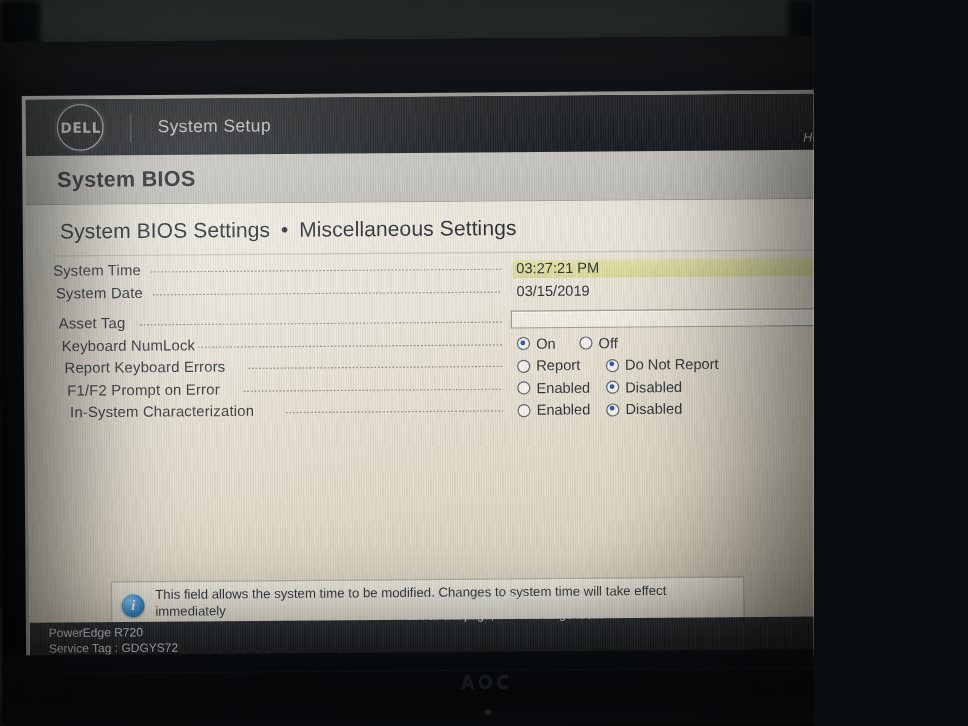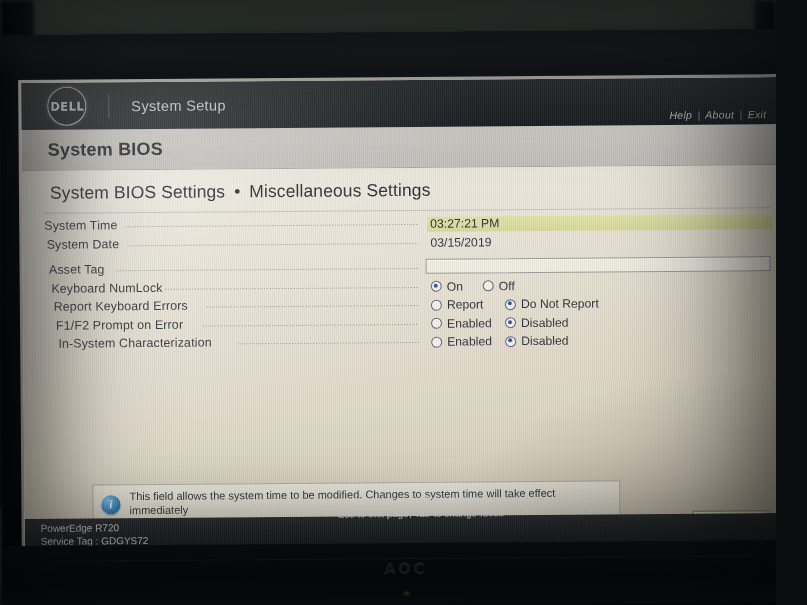--- a/index.html
+++ b/index.html
@@ -1,18 +1,18 @@
 <!DOCTYPE html>
 <html><head>
 <meta charset="utf-8">
 <style>
   html,body{margin:0;padding:0;background:#0a0d10;}
   body{width:807px;height:605px;overflow:hidden;font-family:"Liberation Sans",sans-serif;}
 
-  #photo{position:relative;width:776px;height:605px;overflow:hidden;
+  #photo{position:relative;width:678px;height:605px;overflow:hidden;
     background:linear-gradient(170deg,#3c4540 0%,#333b37 22%,#222a2c 40%,#151b20 62%,#0d1116 100%);}
 
   
   .room-left{position:absolute;left:0;top:300px;width:56px;height:305px;
     background:linear-gradient(150deg,#1d262c 0%,#2a343a 30%,#39444a 55%,#222c31 80%,#121a1f 100%);
     filter:blur(3px);opacity:.95;}
   .room-paper{position:absolute;left:-6px;top:505px;width:58px;height:100px;
     background:linear-gradient(120deg,#5d6870,#8d969b 40%,#49545b 75%,#262e34);
     filter:blur(3.2px);opacity:.75;transform:rotate(-8deg);}
   .room-dark{position:absolute;left:0;top:0;width:34px;height:605px;

